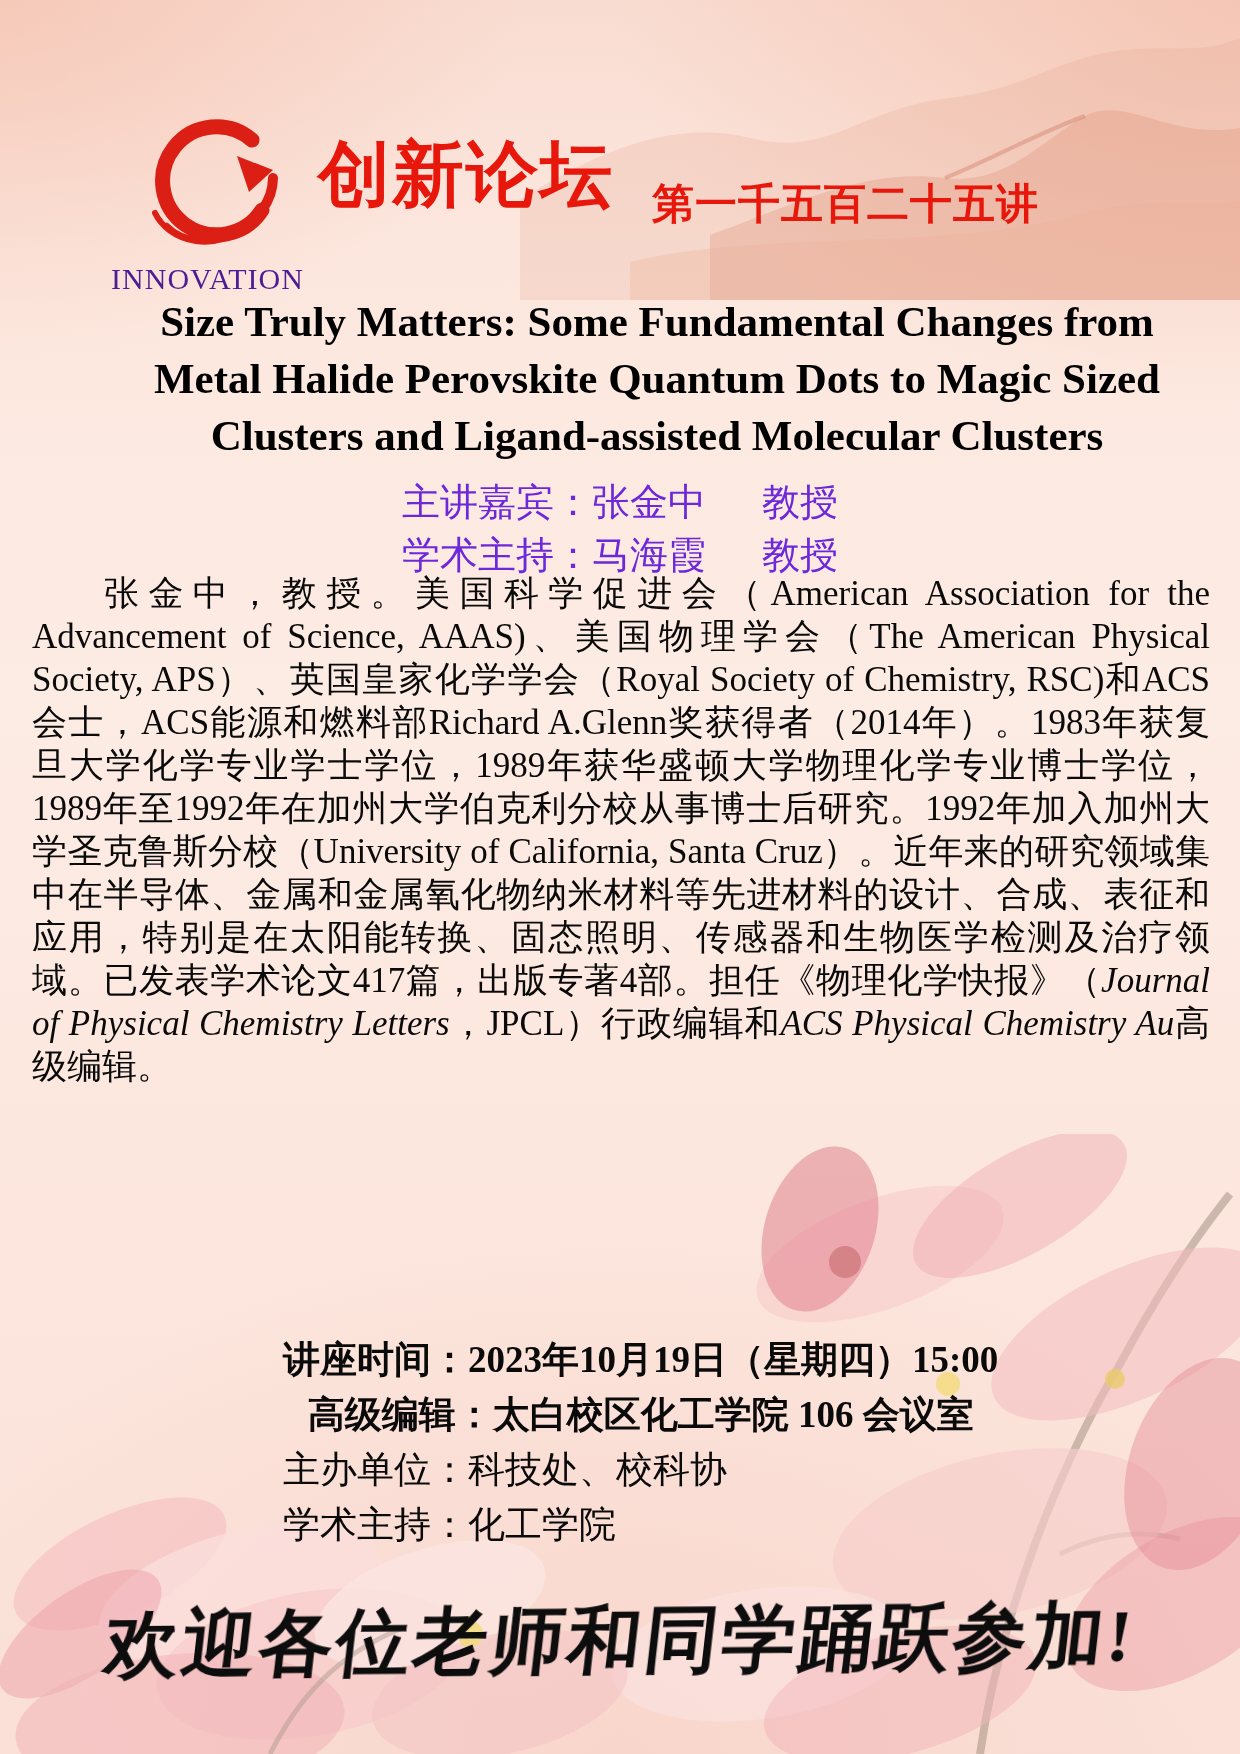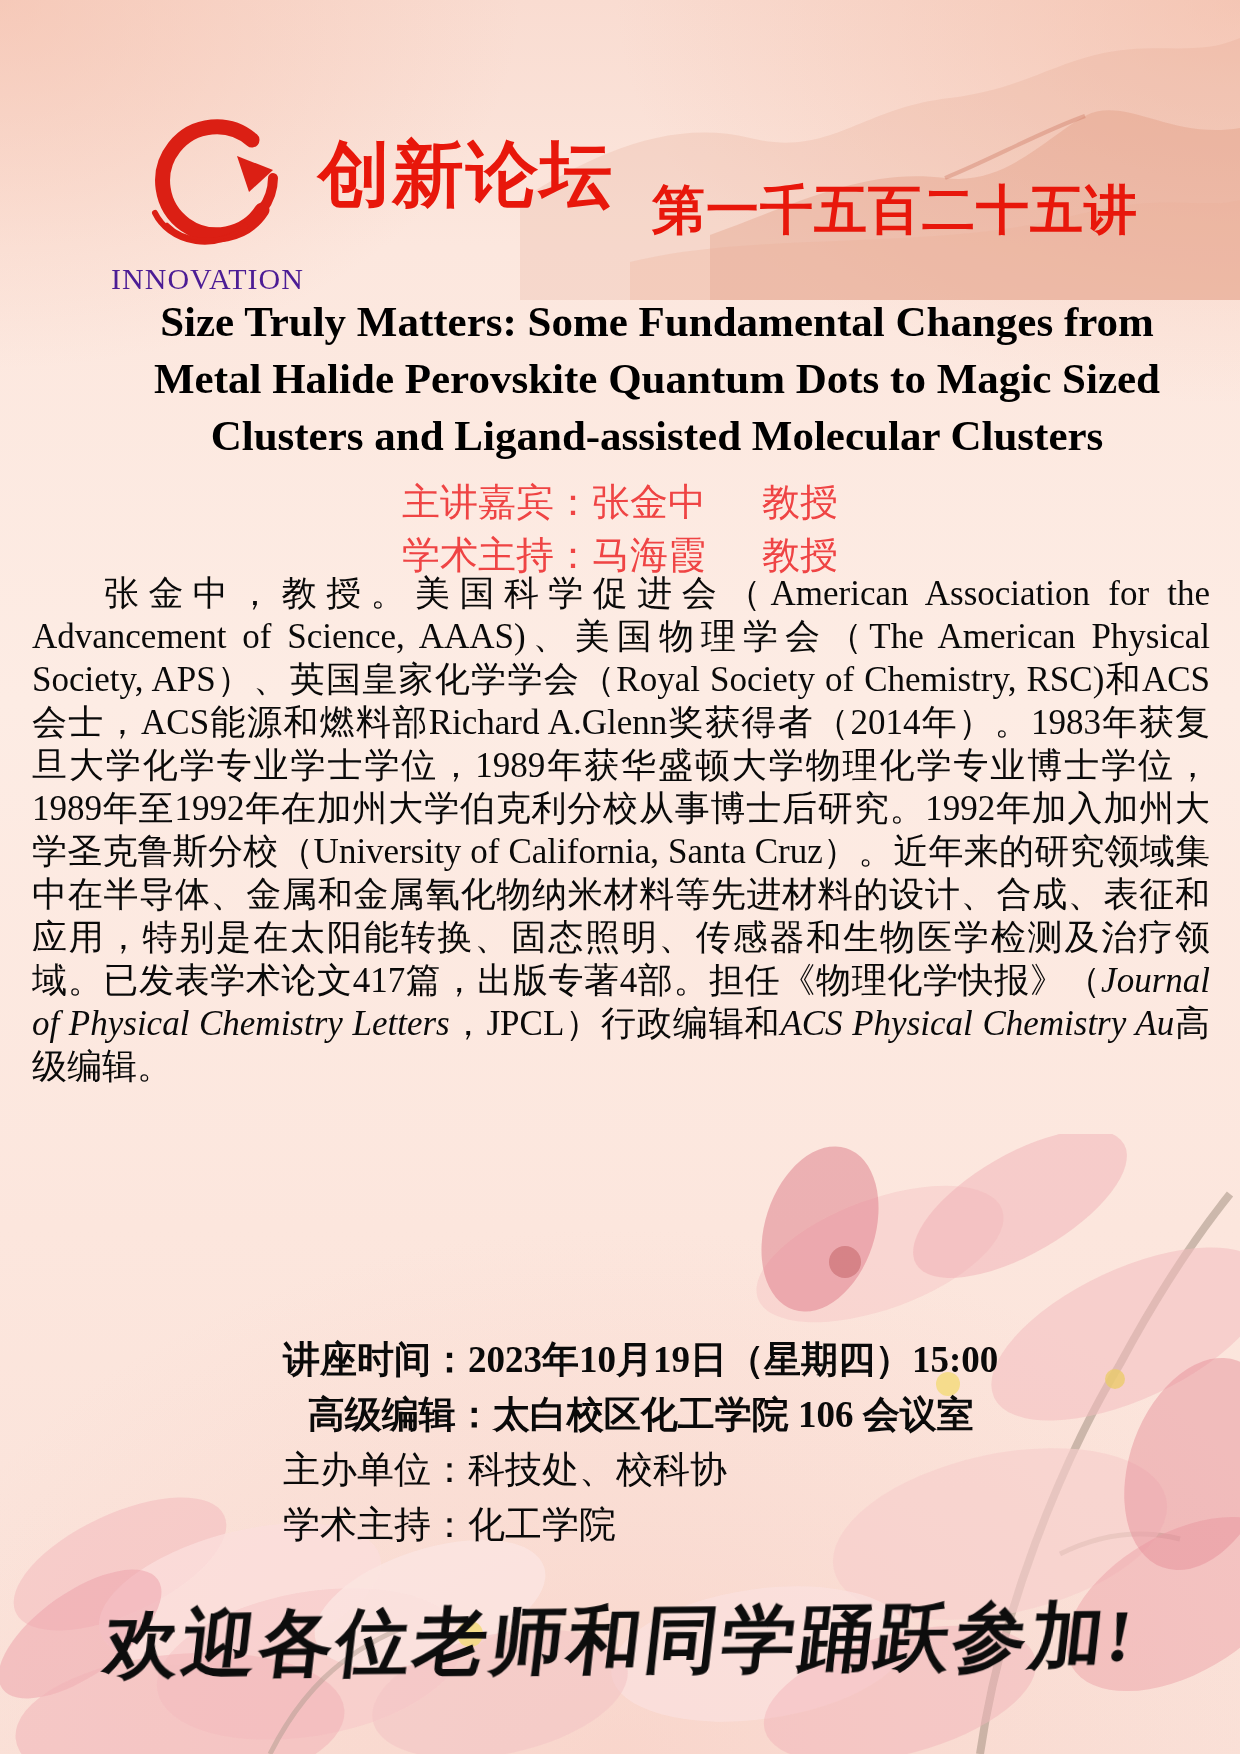--- a/index.html
+++ b/index.html
@@ -12,28 +12,28 @@
       radial-gradient(ellipse 80% 40% at 50% 100%, rgba(247,199,188,.45), rgba(247,199,188,0) 75%),
       linear-gradient(180deg,#f9dcd1 0%,#fce7de 14%,#fdece4 40%,#fce6dd 70%,#fae2d9 100%);
   }
   .layer{position:absolute;}
   
   .logo-box{position:absolute;left:100px;top:118px;width:215px;text-align:center;}
   .logo-box svg{display:block;margin:0 auto;}
   .logo-word{color:#4c1d95;font-size:30px;letter-spacing:1px;margin-top:2px;font-family:"Liberation Serif",serif;}
   .forum-title{position:absolute;left:318px;top:138px;color:#e8170b;font-size:72px;line-height:1;
     font-weight:900;font-family:"Liberation Sans","DejaVu Sans",sans-serif;letter-spacing:2px;}
-  .lecture-no{position:absolute;left:652px;top:183px;color:#e8170b;font-size:53px;line-height:1;
+  .lecture-no{position:absolute;left:652px;top:183px;color:#e8170b;font-size:42px;line-height:1;
     font-weight:900;font-family:"Liberation Sans","DejaVu Sans",sans-serif;letter-spacing:1px;}
   
   .en-title{position:absolute;left:0;top:293px;width:1240px;text-align:center;
     font-weight:bold;font-size:43px;line-height:57px;color:#000;padding-left:37px;}
   
   .speakers{position:absolute;left:0;top:476px;width:1240px;text-align:center;
-    font-size:38px;line-height:53px;color:#ef4444;}
+    font-size:38px;line-height:53px;color:#6d28d9;}
   .speaker-suffix{margin-left:56px;}
   
   .bio{position:absolute;left:32px;top:572px;width:1178px;
     font-size:35px;line-height:43px;color:#0a0a0a;text-align:justify;text-indent:72px;
     font-family:"Liberation Serif","DejaVu Serif",serif;}
   .bio .it{font-style:italic;}
   
   .details{position:absolute;left:283px;top:1332px;font-size:37px;line-height:55px;color:#0a0a0a;}
   .detail-row.strong{font-weight:bold;text-align:center;}
   

